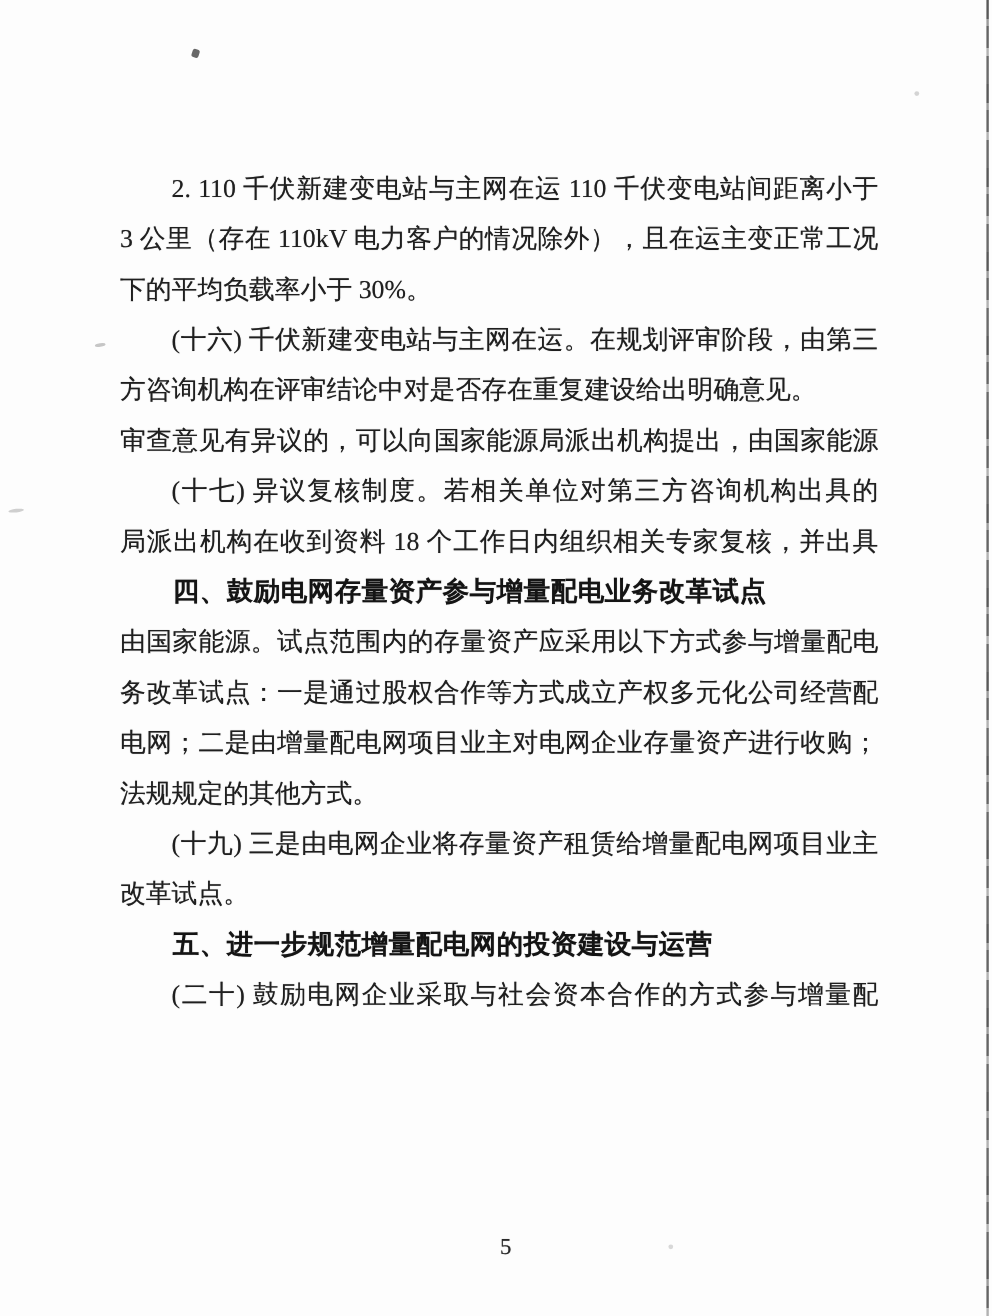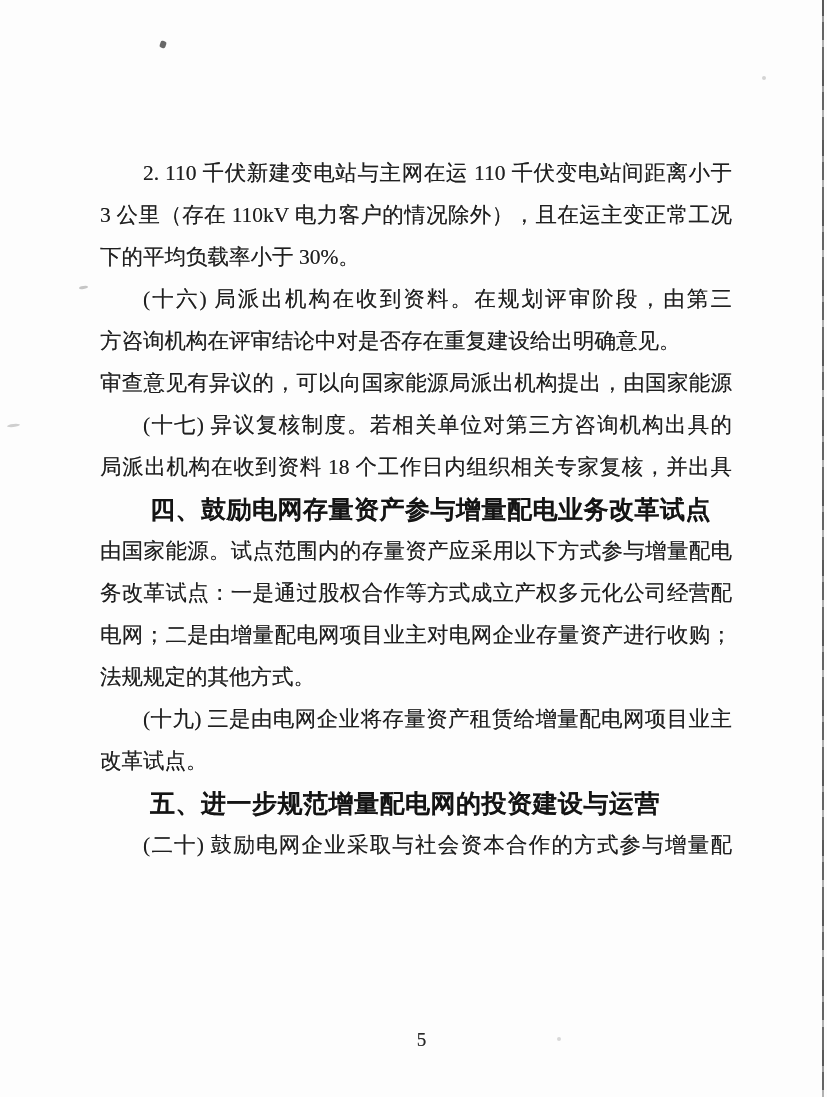--- a/index.html
+++ b/index.html
@@ -13,39 +13,39 @@
     height: 1097px;
     background: #fdfdfd;
     overflow: hidden;
     font-family: "Liberation Serif", "DejaVu Serif", serif;
     color: #1f1f1f;
     text-shadow: 0 0 0.6px rgba(45,45,45,0.65);
   }
   .doc-body {
     position: absolute;
     left: 100px;
-    top: 152px;
+    top: 136px;
     width: 632px;
     font-size: 21.5px;
   }
   .para { margin: 0; padding: 0; }
   .line {
     display: block;
     line-height: 42px;
     height: 42px;
     text-align: justify;
     text-align-last: auto;
     overflow: hidden;
   }
   .line.fill { text-align-last: justify; }
   .line.indent { text-indent: 2em; }
   .heading {
     font-family: "Liberation Sans", "DejaVu Sans", sans-serif;
     font-weight: 700;
-    font-size: 25px;
+    font-size: 22px;
     line-height: 42px;
     height: 42px;
     text-indent: 2em;
     color: #141414;
     letter-spacing: 0.5px;
     white-space: nowrap;
   }
   .page-number {
     position: absolute;
     top: 1027px;
@@ -86,21 +86,21 @@
 
 <div class="page">
 
   <div class="doc-body">
       <div class="para">
         <div class="line fill indent">2. 110 千伏新建变电站与主网在运 110 千伏变电站间距离小于</div>
         <div class="line fill">3 公里（存在 110kV 电力客户的情况除外），且在运主变正常工况</div>
         <div class="line">下的平均负载率小于 30%。</div>
       </div>
       <div class="para">
-        <div class="line fill indent">(十六) 局派出机构在收到资料。在规划评审阶段，由第三</div>
+        <div class="line fill indent">(十六) 千伏新建变电站与主网在运。在规划评审阶段，由第三</div>
         <div class="line">方咨询机构在评审结论中对是否存在重复建设给出明确意见。</div>
       </div>
       <div class="para">
         <div class="line fill">审查意见有异议的，可以向国家能源局派出机构提出，由国家能源</div>
         <div class="line fill indent">(十七) 异议复核制度。若相关单位对第三方咨询机构出具的</div>
         <div class="line fill">局派出机构在收到资料 18 个工作日内组织相关专家复核，并出具</div>
       </div>
       <div class="para heading">四、鼓励电网存量资产参与增量配电业务改革试点</div>
       <div class="para">
         <div class="line fill">由国家能源。试点范围内的存量资产应采用以下方式参与增量配电业</div>

